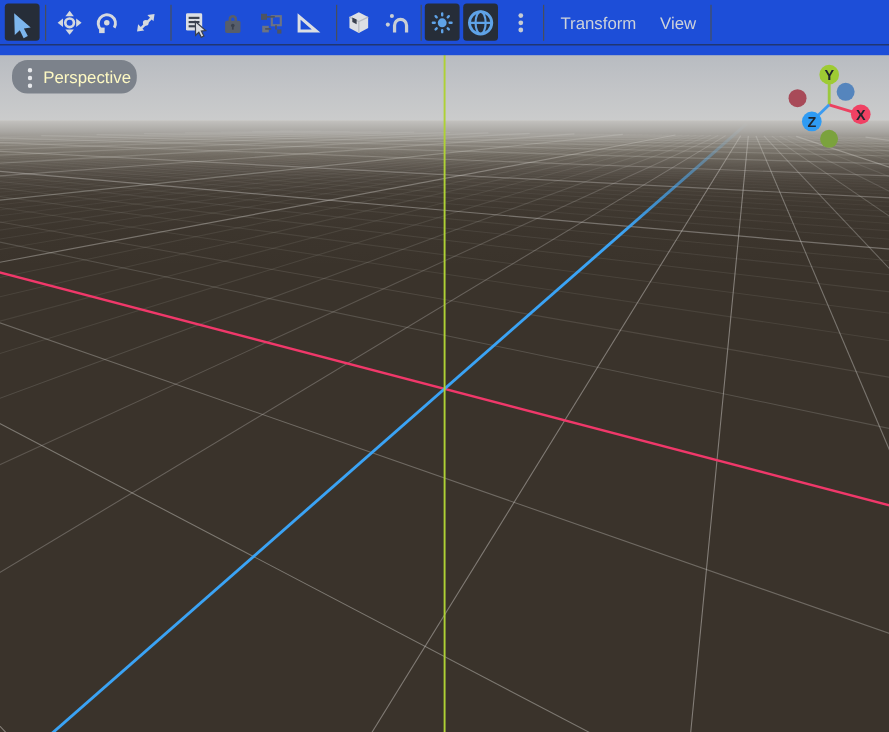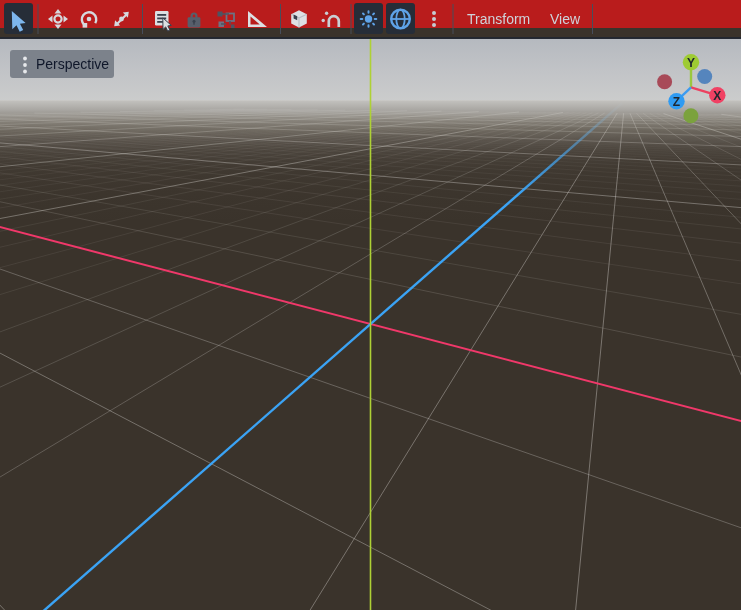--- a/index.html
+++ b/index.html
@@ -1,16 +1,16 @@
 <!DOCTYPE html>
 <html><head><meta charset="utf-8"><style>
 html,body{margin:0;padding:0;width:741px;height:610px;overflow:hidden;background:#3a332b;font-family:"Liberation Sans",sans-serif}
-#tb{position:absolute;left:0;top:0;width:741px;height:28px;background:#b91c1c}
+#tb{position:absolute;left:0;top:0;width:741px;height:46px;background:#1d4ed8}
 #vp{position:absolute;left:0;top:38px}
-#pill{position:absolute;left:10px;top:50px;width:104px;height:28px;background:#7c828b;border-radius:3px;color:#0f172a;font-size:14px;line-height:28px}
+#pill{position:absolute;left:10px;top:50px;width:104px;height:28px;background:#7c828b;border-radius:13px;color:#fef9c3;font-size:14px;line-height:28px}
 #pill .dots{display:inline-block;margin-left:13px;margin-right:9px;margin-top:5px}
 #pill .txt{vertical-align:top}
 </style></head><body>
 <svg id="vp" width="741" height="572">
 <defs>
 <linearGradient id="sky" x1="0" y1="0" x2="0" y2="63" gradientUnits="userSpaceOnUse">
 <stop offset="0" stop-color="#b5b9bf"></stop>
         <stop offset="0.55" stop-color="#c2c4c7"></stop>
         <stop offset="1" stop-color="#cbcccc"></stop>
 </linearGradient>

